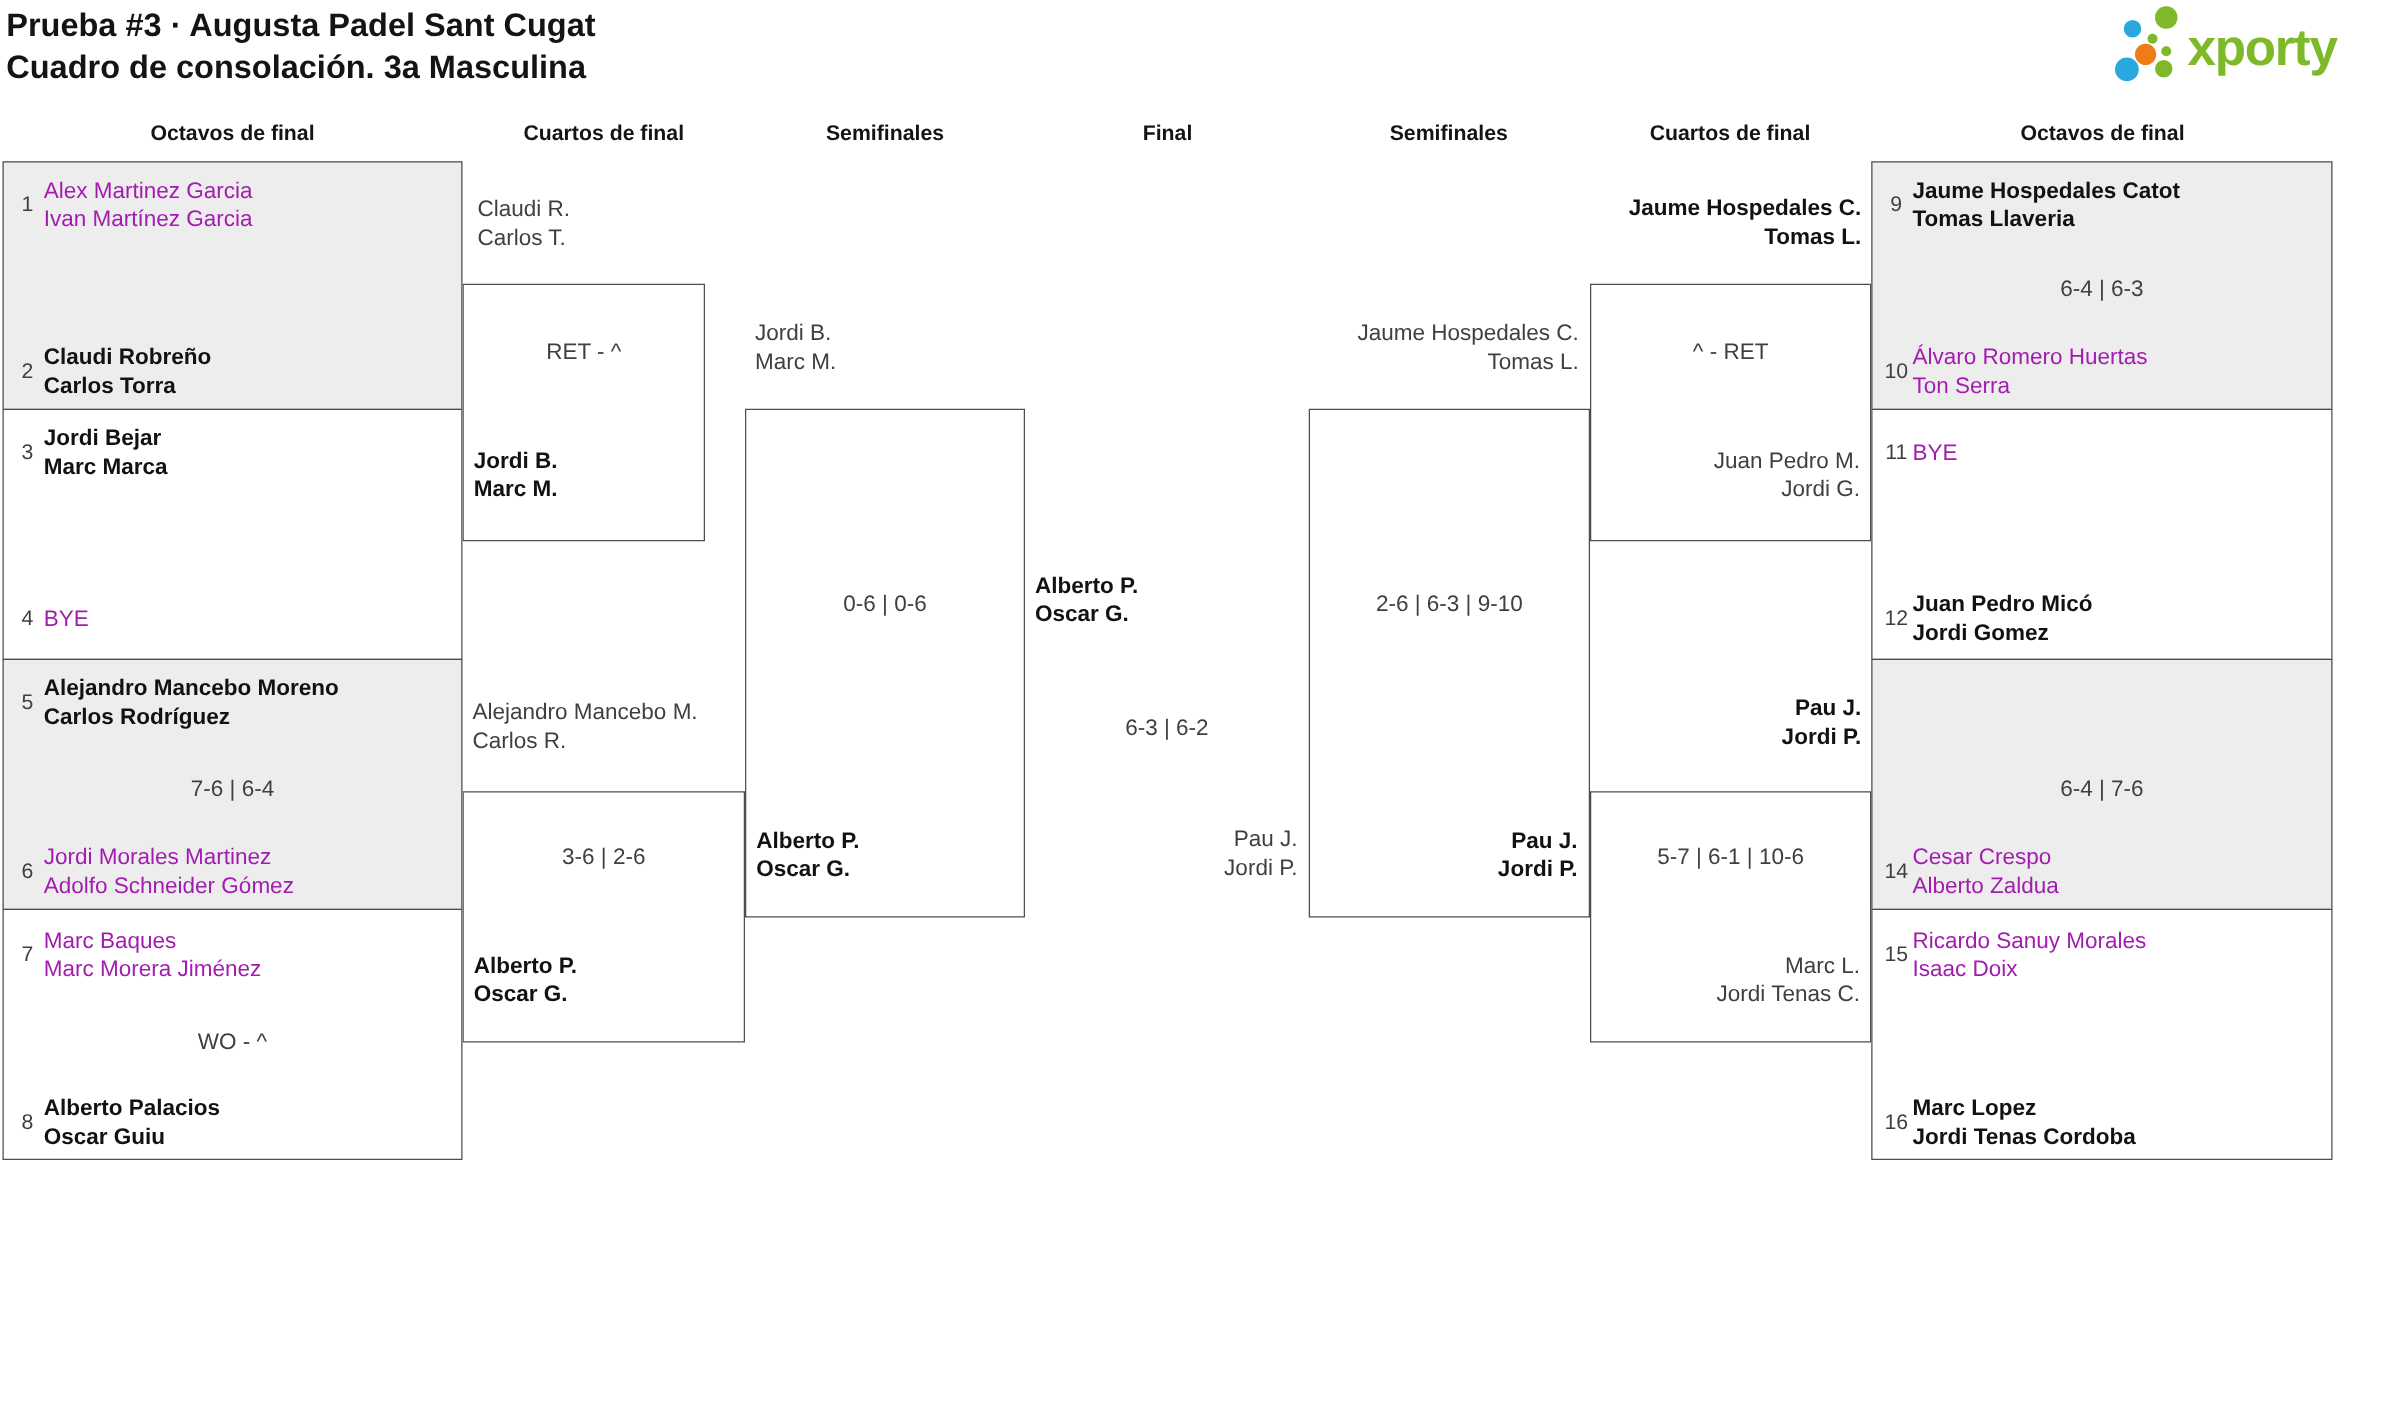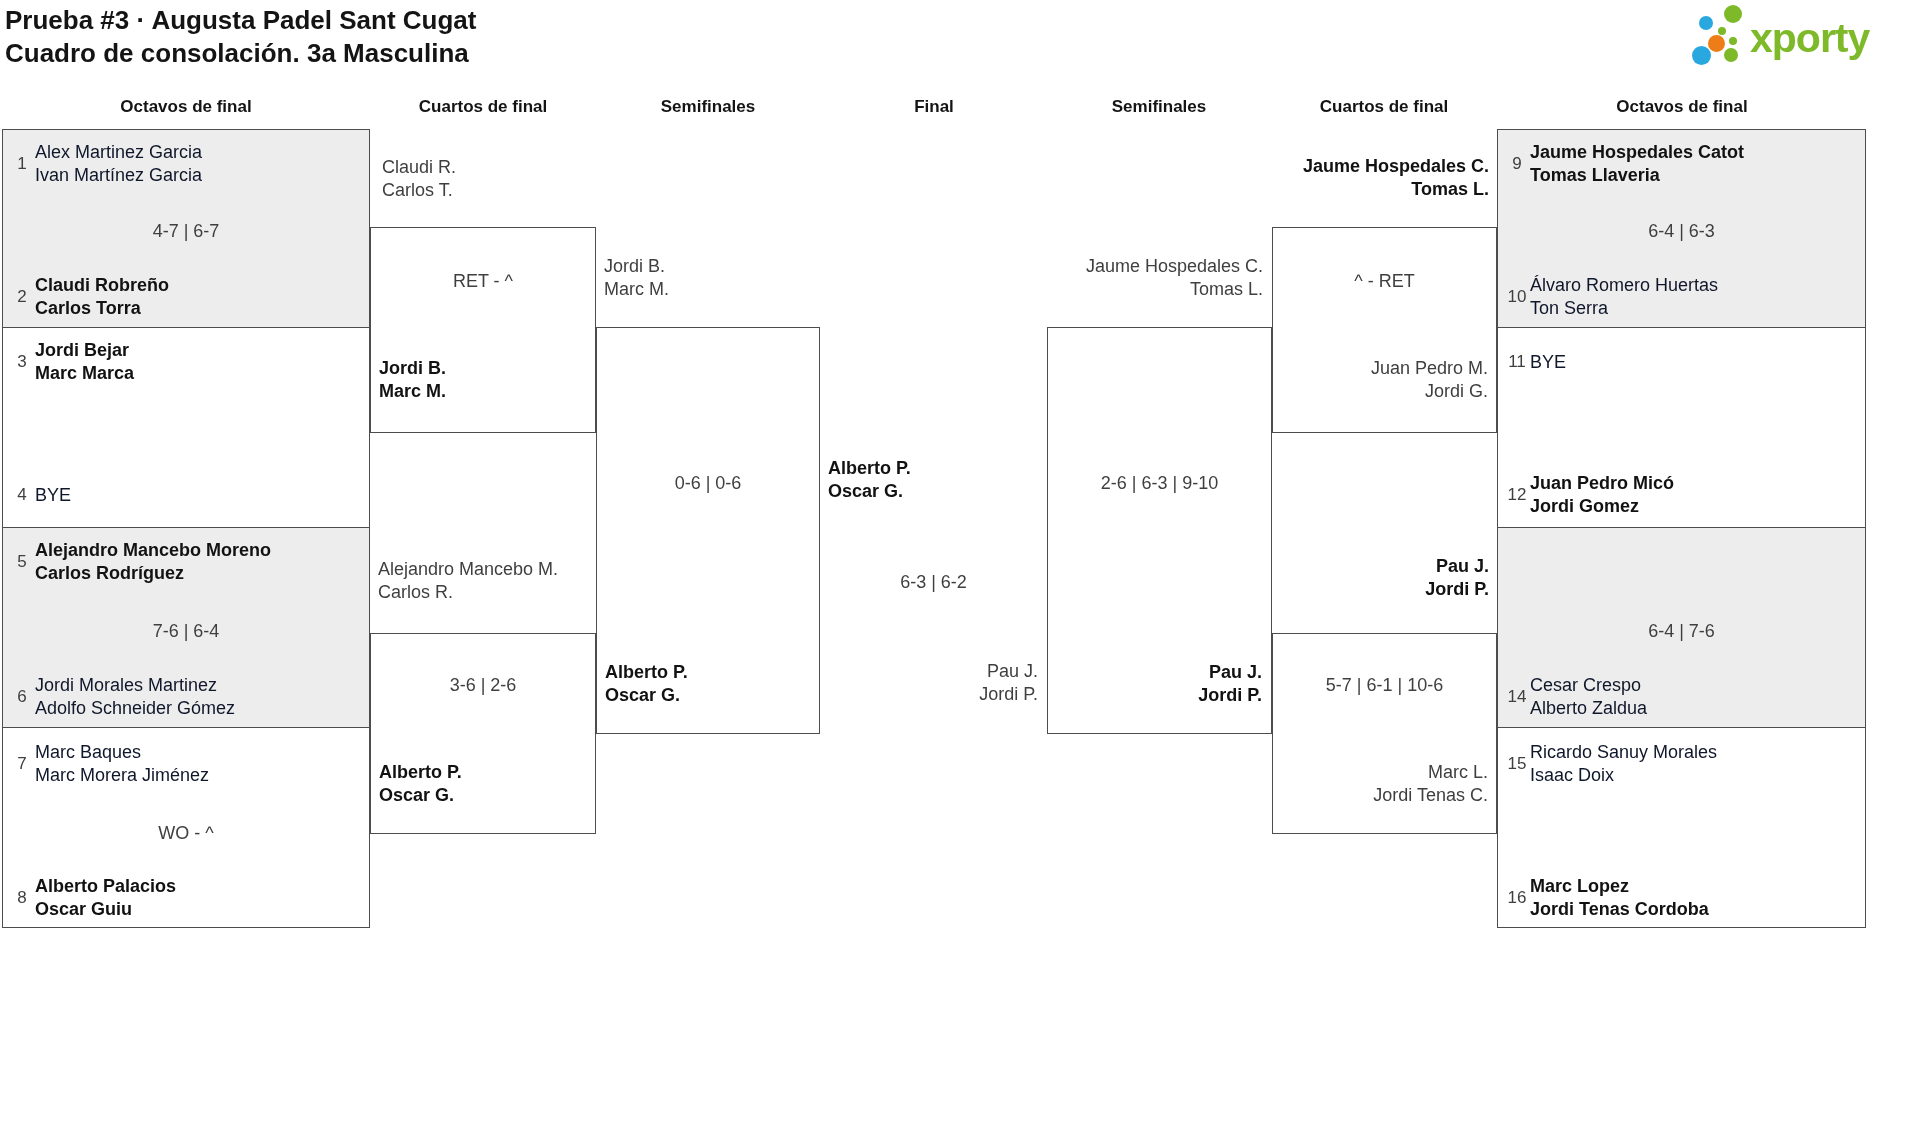--- a/index.html
+++ b/index.html
@@ -7,21 +7,21 @@
     position:relative;width:1920px;height:1133px;background:#ffffff;overflow:hidden;
     font-family:"Liberation Sans", sans-serif;color:#3f3f3f;
   }
   .title{position:absolute;left:5px;top:4px;font-size:26px;line-height:33px;font-weight:700;color:#141414;}
   .round-label{position:absolute;top:97px;width:300px;text-align:center;font-size:17px;font-weight:700;color:#141414;}
   .box{position:absolute;border:1px solid #4d4d4d;background:#ffffff;box-sizing:border-box;}
   .box.gray{background:#ededed;}
   .team{position:absolute;left:6px;right:6px;height:46px;display:flex;align-items:center;}
   .seed{flex:0 0 26px;width:26px;text-align:center;font-size:17px;color:#3f3f3f;}
   .names{display:flex;flex-direction:column;justify-content:center;height:100%;}
-  .names div{font-size:18px;line-height:23px;color:#0f172a;white-space:nowrap;}
+  .names div{font-size:18px;line-height:23px;color:#a21caf;white-space:nowrap;}
   .team.bold .names div{font-weight:700;color:#121212;}
   .score{position:absolute;left:0;right:0;text-align:center;font-size:18px;line-height:24px;color:#3f3f3f;white-space:nowrap;}
   .pair{position:absolute;height:46px;display:flex;flex-direction:column;justify-content:center;}
   .pair div{font-size:18px;line-height:23px;color:#3f3f3f;white-space:nowrap;}
   .pair.bold div{font-weight:700;color:#121212;}
   .pair.right{text-align:right;width:200px;}
   .logo{position:absolute;left:1690px;top:2px;width:220px;height:66px;}
   .dot{position:absolute;border-radius:50%;}
   .logo-text{position:absolute;left:60px;top:14px;font-size:41px;line-height:44px;font-weight:700;color:#7db928;letter-spacing:-1px;}
 </style>
@@ -55,21 +55,20 @@
   <div class="round-label" style="left:1532px;">Octavos de final</div>
 
   <div class="box gray" style="left:2px;top:129px;width:368px;height:199px;">
     <div class="team" style="top:11px;">
       <span class="seed">1</span>
       <div class="names">
         <div>Alex Martinez Garcia</div>
         <div>Ivan Martínez Garcia</div>
       </div>
     </div>
-    <div class="score" style="top:89px;">4-7 | 6-7</div>
     <div class="team bold" style="top:144px;">
       <span class="seed">2</span>
       <div class="names">
         <div>Claudi Robreño</div>
         <div>Carlos Torra</div>
       </div>
     </div>
   </div>
 
   <div class="box" style="left:2px;top:327px;width:368px;height:201px;">
@@ -123,21 +122,21 @@
         <div>Alberto Palacios</div>
         <div>Oscar Guiu</div>
       </div>
     </div>
   </div>
 
   <div class="pair" style="left:382px;top:156px;">
     <div>Claudi R.</div>
     <div>Carlos T.</div>
   </div>
-  <div class="box" style="left:370px;top:227px;width:226px;height:206px;padding-left:29px;">
+  <div class="box" style="left:370px;top:227px;width:194px;height:206px;padding-left:29px;">
     <div class="score" style="top:41px;">RET - ^</div>
     <div class="pair bold" style="left:8px;top:129px;">
       <div>Jordi B.</div>
       <div>Marc M.</div>
     </div>
   </div>
 
   <div class="pair" style="left:378px;top:558px;">
     <div>Alejandro Mancebo M.</div>
     <div>Carlos R.</div>

